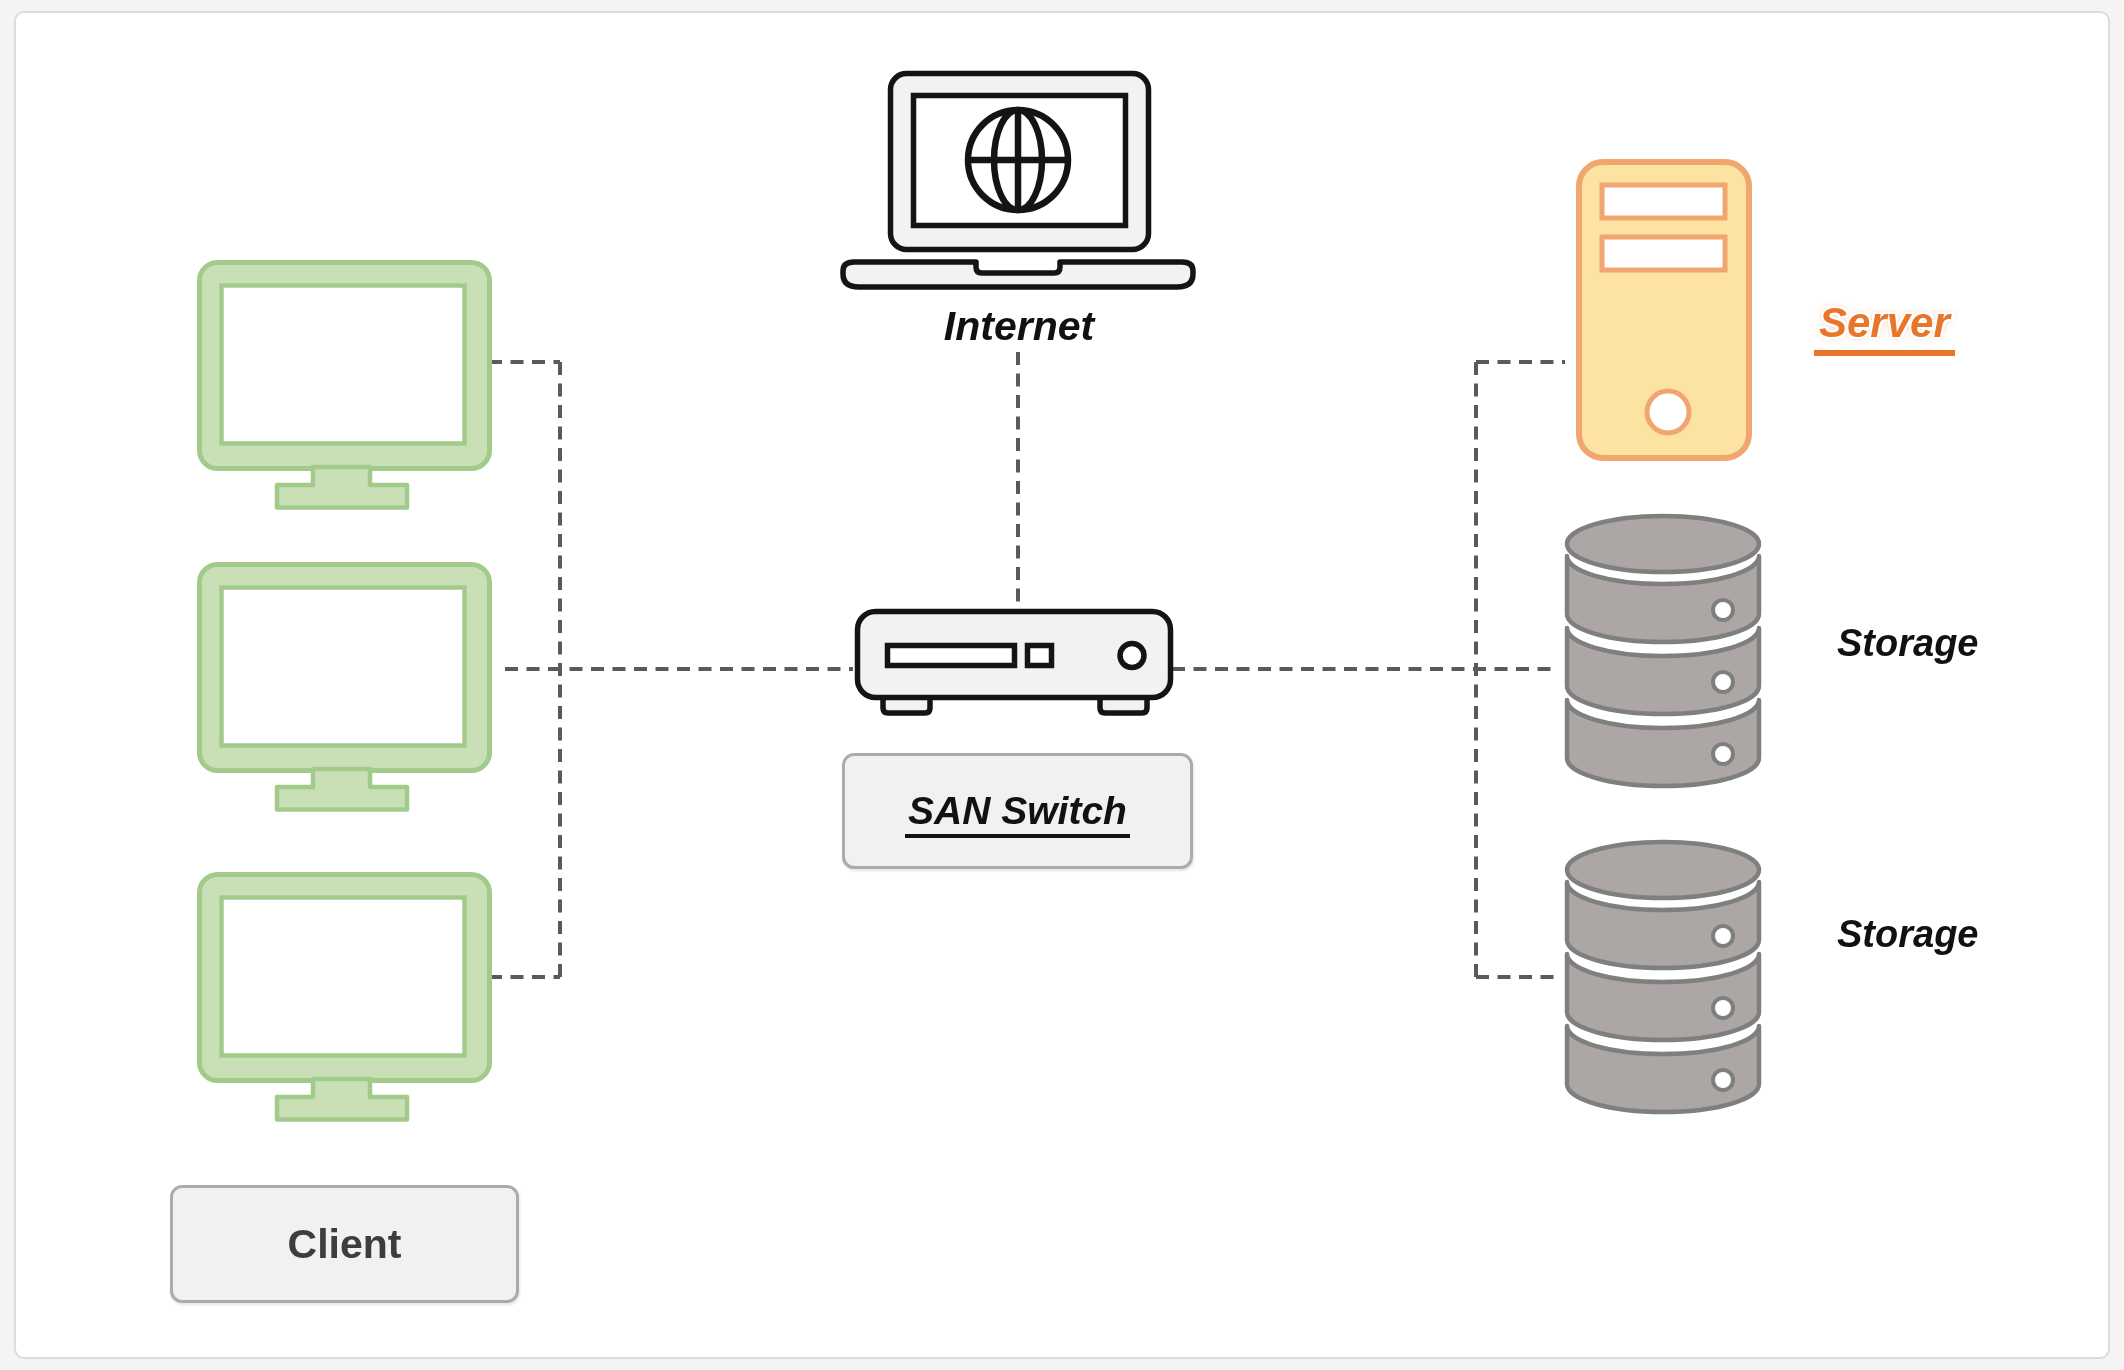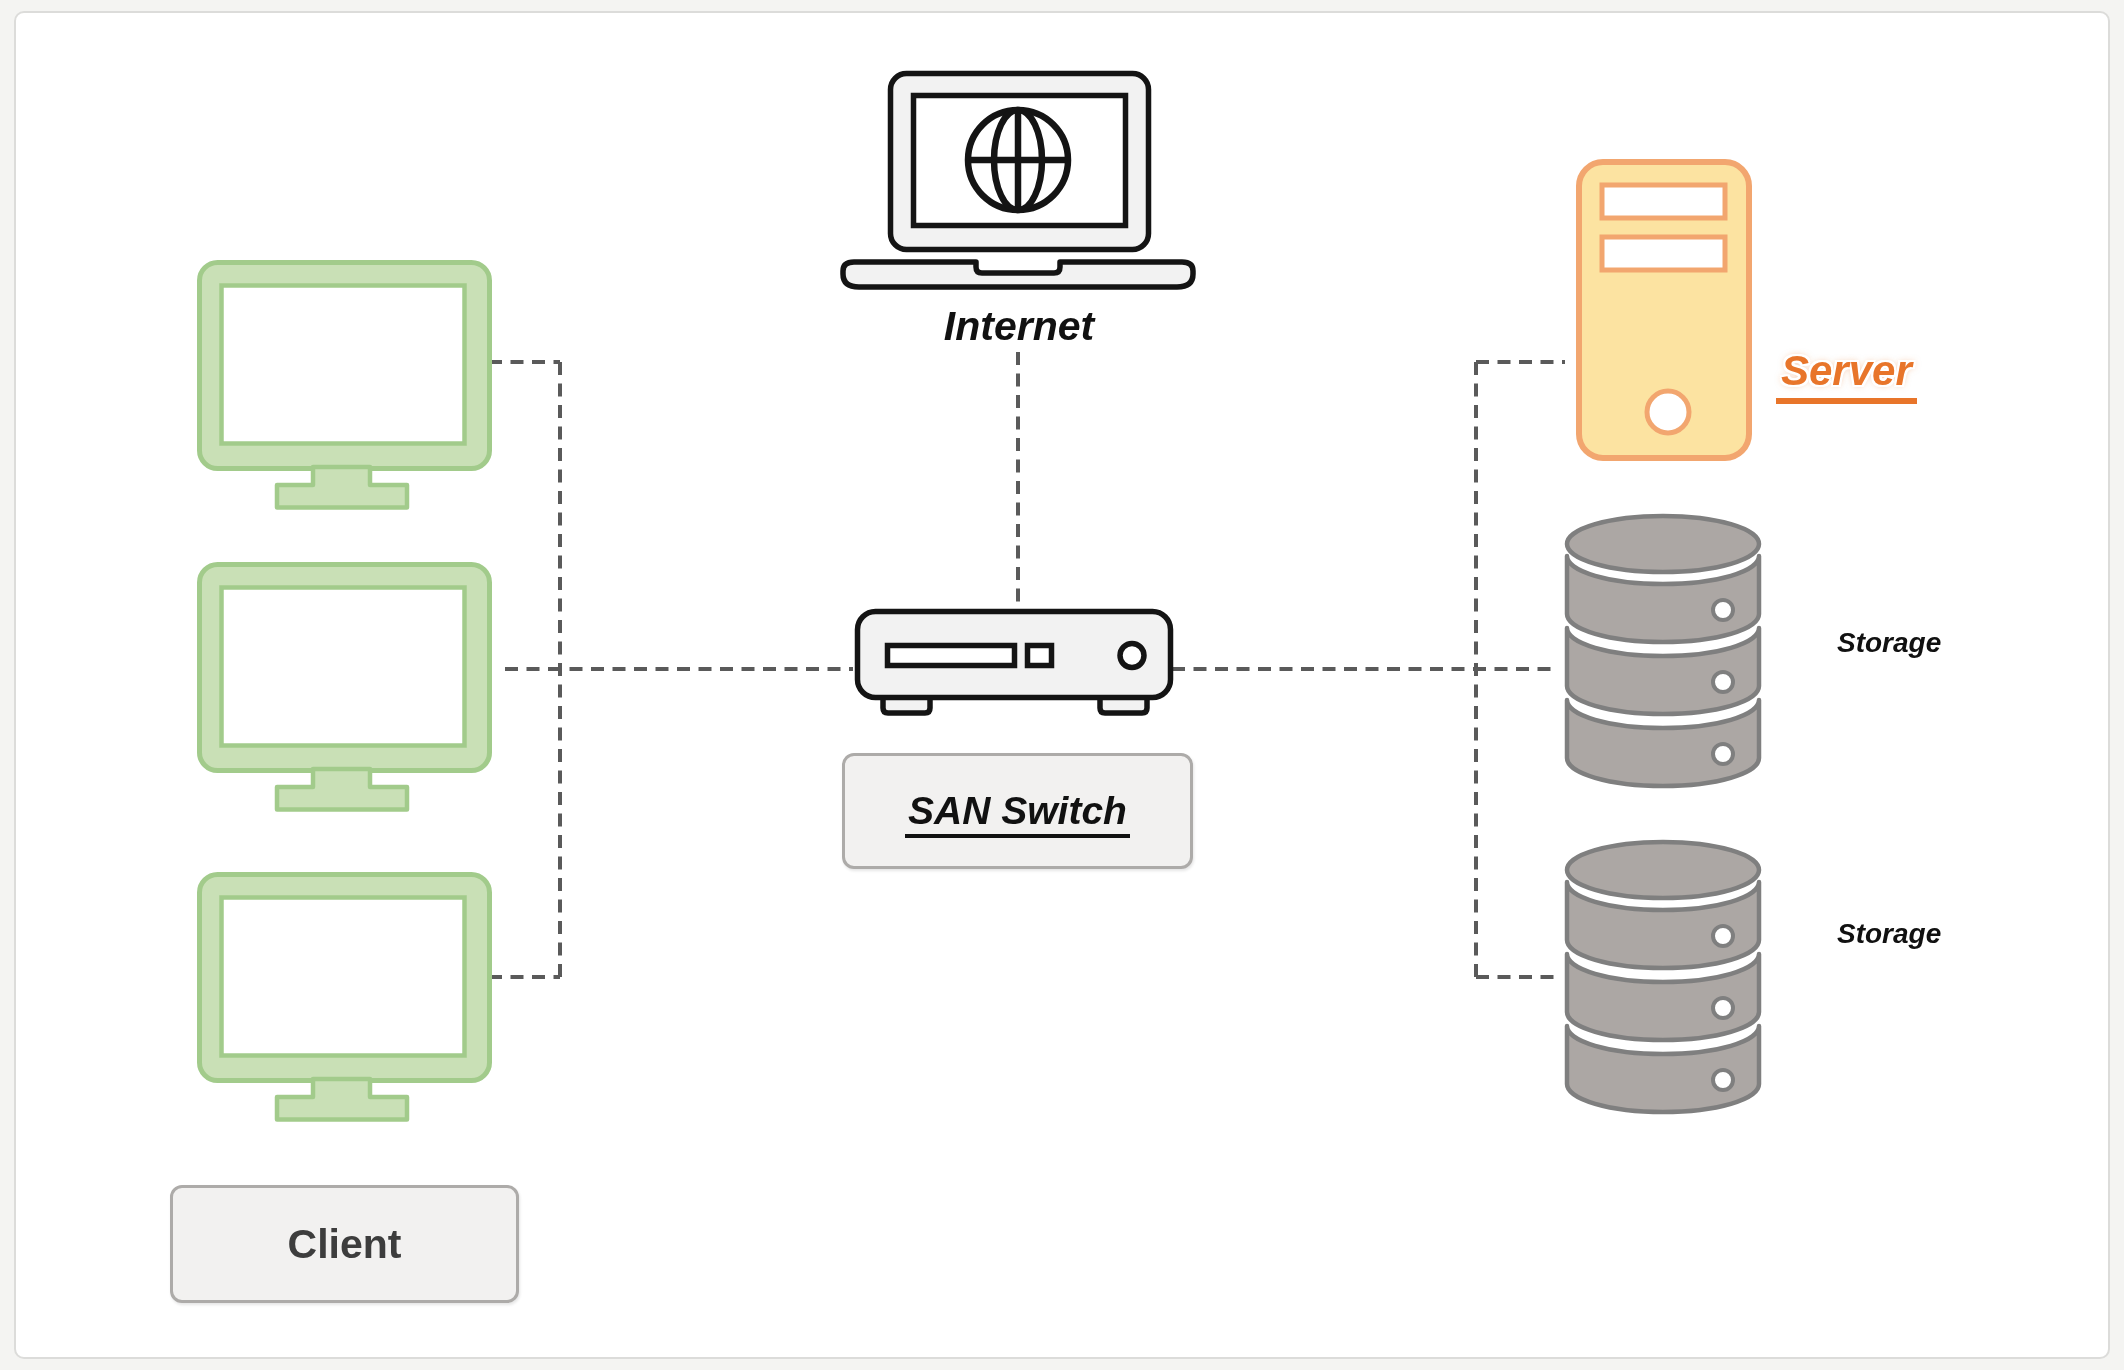--- a/index.html
+++ b/index.html
@@ -49,21 +49,21 @@
   .node-box{
     background:var(--box-fill,#f2f1f0);
     border:3px solid var(--box-border,#adaba9);
     border-radius:12px;
     display:flex;align-items:center;justify-content:center;
     box-shadow:1px 2px 3px rgba(0,0,0,0.10);
   }
   .san-label{font-size:39px;font-weight:bold;font-style:italic;color:var(--text-dark,#111);}
   .san-label span{border-bottom:4px solid var(--text-dark,#111);padding:0 3px 2px 3px;}
   .client-label{font-size:41px;font-weight:bold;color:var(--client-text,#3d3d3d);text-align:right;}
-  .storage-label{font-size:28px;line-height:44px;}
+  .storage-label{font-size:38px;line-height:44px;}
   .server-label{
     font-size:42px;line-height:46px;font-weight:bold;font-style:italic;
     color:var(--server-orange,#e8752a);
     text-shadow:-2px -2px 0 #fff,2px -2px 0 #fff,-2px 2px 0 #fff,2px 2px 0 #fff,
                 -2px 0 0 #fff,2px 0 0 #fff,0 -2px 0 #fff,0 2px 0 #fff,
                 0 0 7px rgba(232,117,42,0.55);
   }
   .server-label span{
     display:inline-block;border-bottom:6px solid var(--server-orange,#e8752a);
     padding:0 5px 4px 5px;
@@ -155,20 +155,20 @@
   <div class="abs node-box" style="left:842px;top:753px;width:345px;height:110px;">
     <div class="san-label">
       <span>SAN Switch</span>
     </div>
   </div>
 
   <div class="abs node-box" style="left:170px;top:1185px;width:343px;height:112px;">
     <div class="client-label">Client</div>
   </div>
 
-  <div class="abs lbl server-label" style="left:1776px;top:300px;margin-top:48px;">
+  <div class="abs lbl server-label" style="left:1814px;top:300px;">
     <span>Server</span>
   </div>
 
   <div class="abs lbl bold-it storage-label" style="left:1837px;top:621px;">Storage</div>
 
   <div class="abs lbl bold-it storage-label" style="left:1837px;top:912px;">Storage</div>
 </div>
 
 </body></html>

